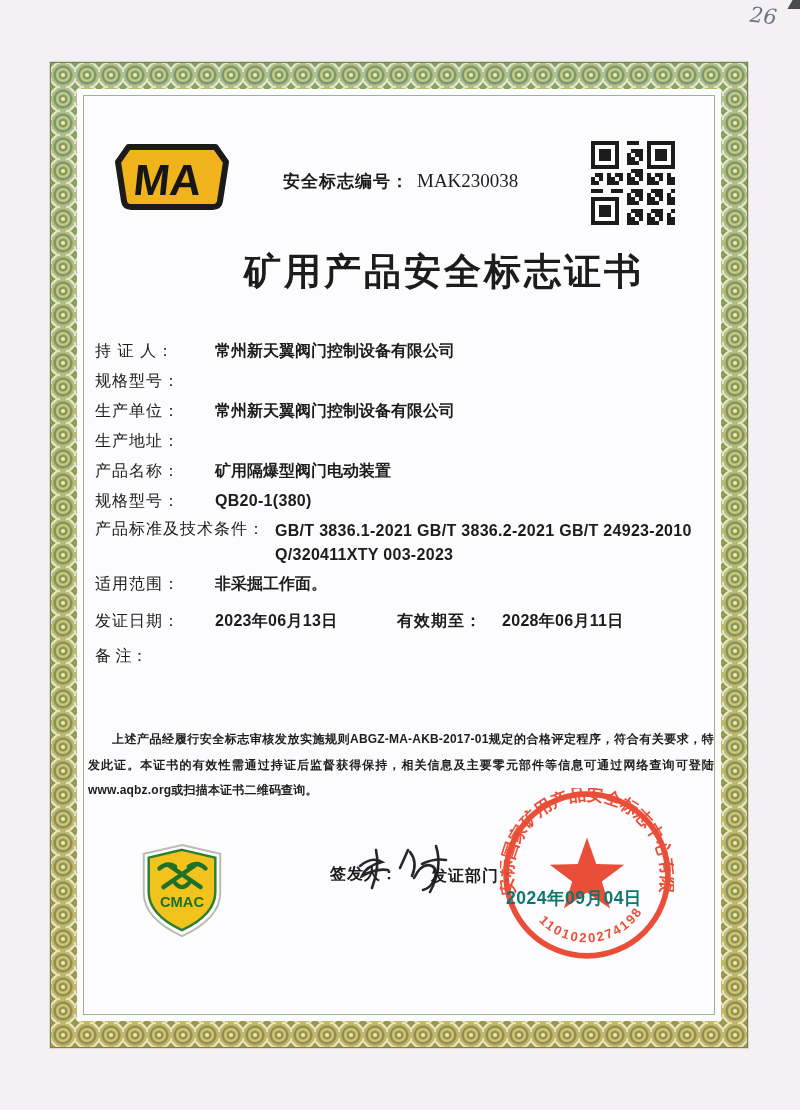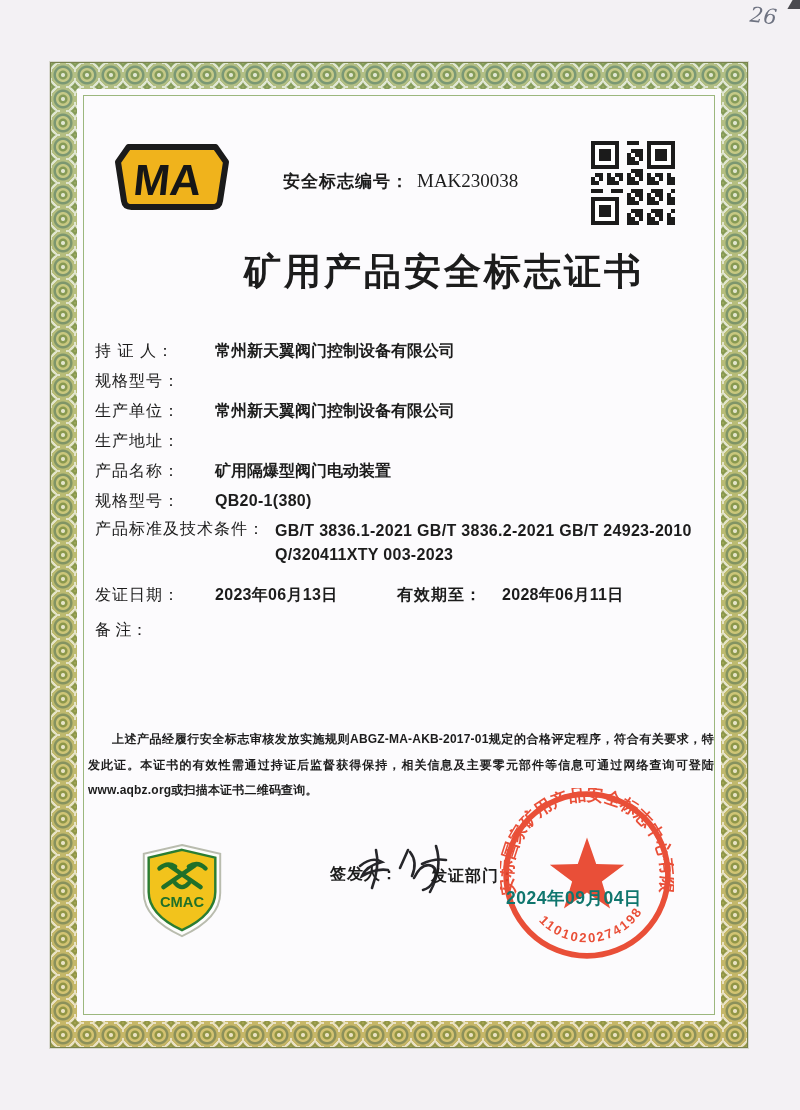--- a/index.html
+++ b/index.html
@@ -265,20 +265,24 @@
         <span class="val">矿用隔爆型阀门电动装置</span>
       </div>
       <div class="frow spec">
         <span class="lbl">规格型号：</span>
         <span class="val sans">QB20-1(380)</span>
       </div>
       <div class="frow wide standards">
         <span class="lbl">产品标准及技术条件：</span>
         <span class="val sans">GB/T 3836.1-2021 GB/T 3836.2-2021 GB/T 24923-2010 Q/320411XTY 003-2023</span>
       </div>
+      <div class="frow">
+        <span class="lbl">适用范围：</span>
+        <span class="val">非采掘工作面。</span>
+      </div>
       <div class="frow dates">
         <span class="lbl">发证日期：</span>
         <span class="val sans">2023年06月13日</span>
         <span class="lbl2">有效期至：</span>
         <span class="val sans">2028年06月11日</span>
       </div>
       <div class="frow remark">
         <span class="lbl">备    注：</span>
         <span class="val sans"></span>
       </div>

